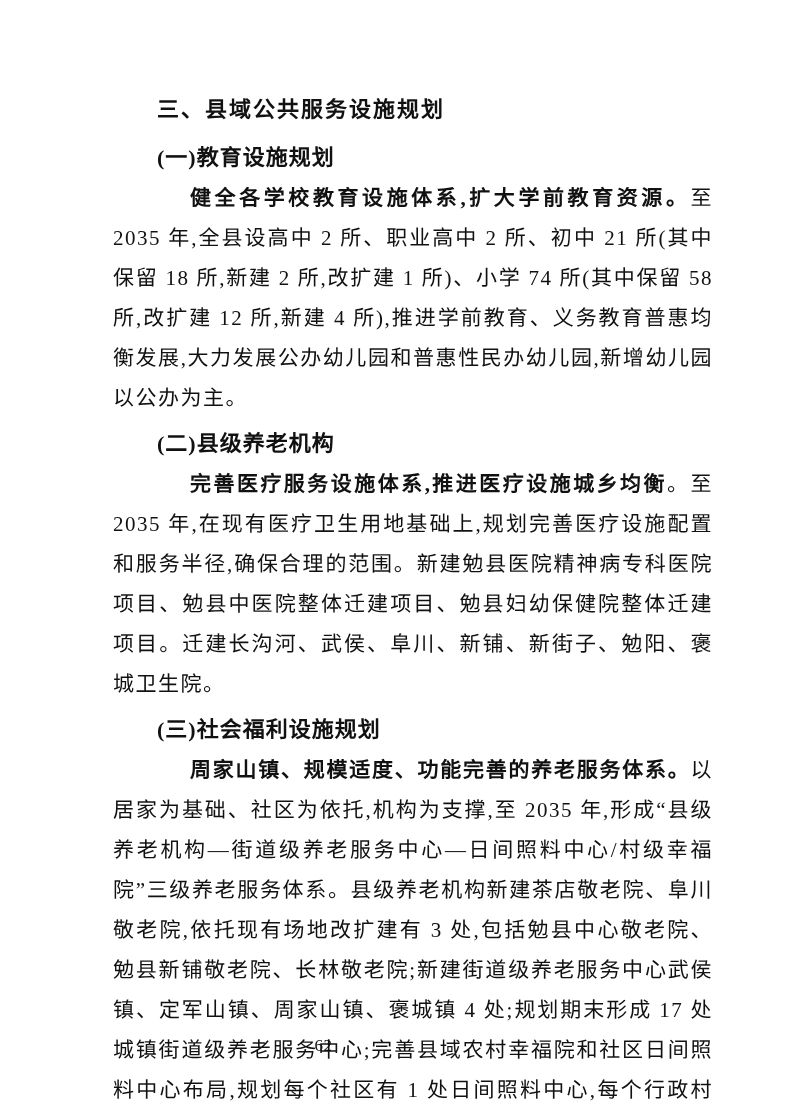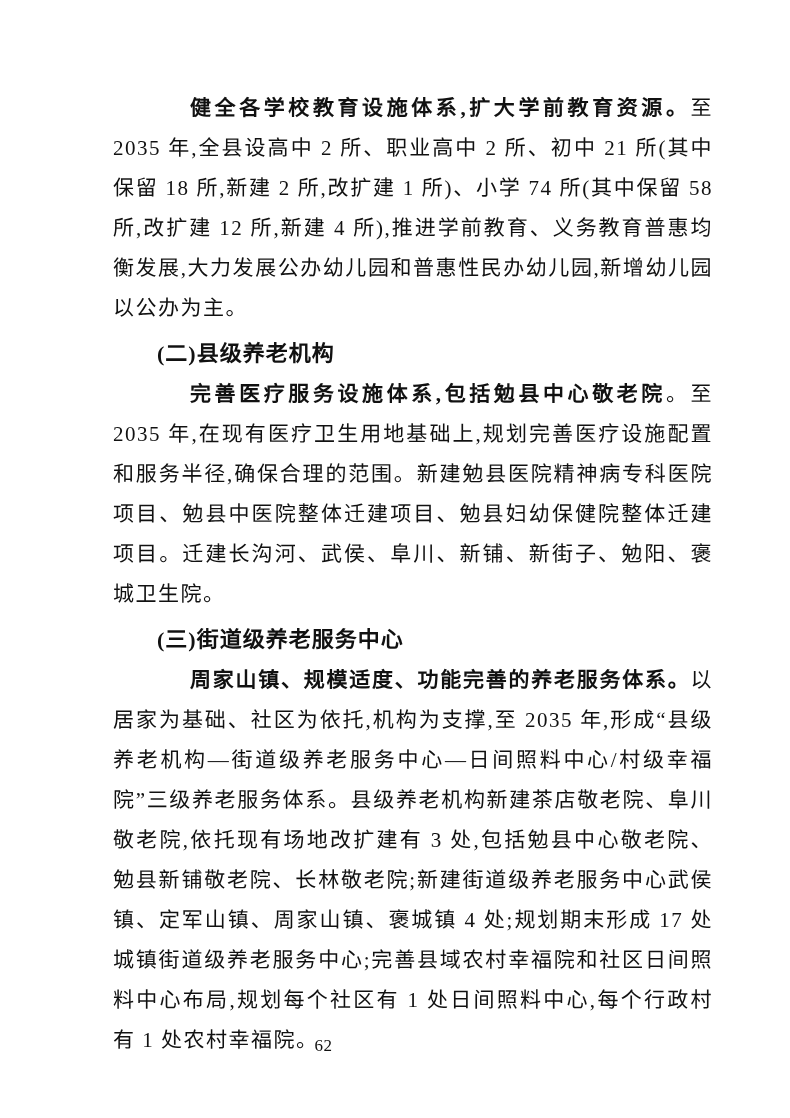--- a/index.html
+++ b/index.html
@@ -59,24 +59,26 @@
     text-align: center;
     font-size: 17px;
     letter-spacing: 0.5px;
   }
 </style>
 </head>
 <body>
 
 <div class="page">
 
+  <h1 class="section-heading">三、县域公共服务设施规划</h1>
 
+  <h2 class="subsection-heading">(一)教育设施规划</h2>
   <p class="para"><span class="lead">健全各学校教育设施体系,扩大学前教育资源。</span><span>至 2035 年,全县设高中 2 所、职业高中 2 所、初中 21 所(其中保留 18 所,新建 2 所,改扩建 1 所)、小学 74 所(其中保留 58 所,改扩建 12 所,新建 4 所),推进学前教育、义务教育普惠均衡发展,大力发展公办幼儿园和普惠性民办幼儿园,新增幼儿园以公办为主。</span></p>
 
   <h2 class="subsection-heading">(二)县级养老机构</h2>
-  <p class="para"><span class="lead">完善医疗服务设施体系,包括勉县中心敬老院</span><span>。至 2035 年,在现有医疗卫生用地基础上,规划完善医疗设施配置和服务半径,确保合理的范围。新建勉县医院精神病专科医院项目、勉县中医院整体迁建项目、勉县妇幼保健院整体迁建项目。迁建长沟河、武侯、阜川、新铺、新街子、勉阳、褒城卫生院。</span></p>
+  <p class="para"><span class="lead">完善医疗服务设施体系,推进医疗设施城乡均衡</span><span>。至 2035 年,在现有医疗卫生用地基础上,规划完善医疗设施配置和服务半径,确保合理的范围。新建勉县医院精神病专科医院项目、勉县中医院整体迁建项目、勉县妇幼保健院整体迁建项目。迁建长沟河、武侯、阜川、新铺、新街子、勉阳、褒城卫生院。</span></p>
 
-  <h2 class="subsection-heading">(三)街道级养老服务中心</h2>
+  <h2 class="subsection-heading">(三)社会福利设施规划</h2>
   <p class="para"><span class="lead">周家山镇、规模适度、功能完善的养老服务体系。</span><span>以居家为基础、社区为依托,机构为支撑,至 2035 年,形成“县级养老机构—街道级养老服务中心—日间照料中心/村级幸福院”三级养老服务体系。县级养老机构新建茶店敬老院、阜川敬老院,依托现有场地改扩建有 3 处,包括勉县中心敬老院、勉县新铺敬老院、长林敬老院;新建街道级养老服务中心武侯镇、定军山镇、周家山镇、褒城镇 4 处;规划期末形成 17 处城镇街道级养老服务中心;完善县域农村幸福院和社区日间照料中心布局,规划每个社区有 1 处日间照料中心,每个行政村有 1 处农村幸福院。</span></p>
 
   <div class="page-number">62</div>
 
 </div>
 
 </body></html>

